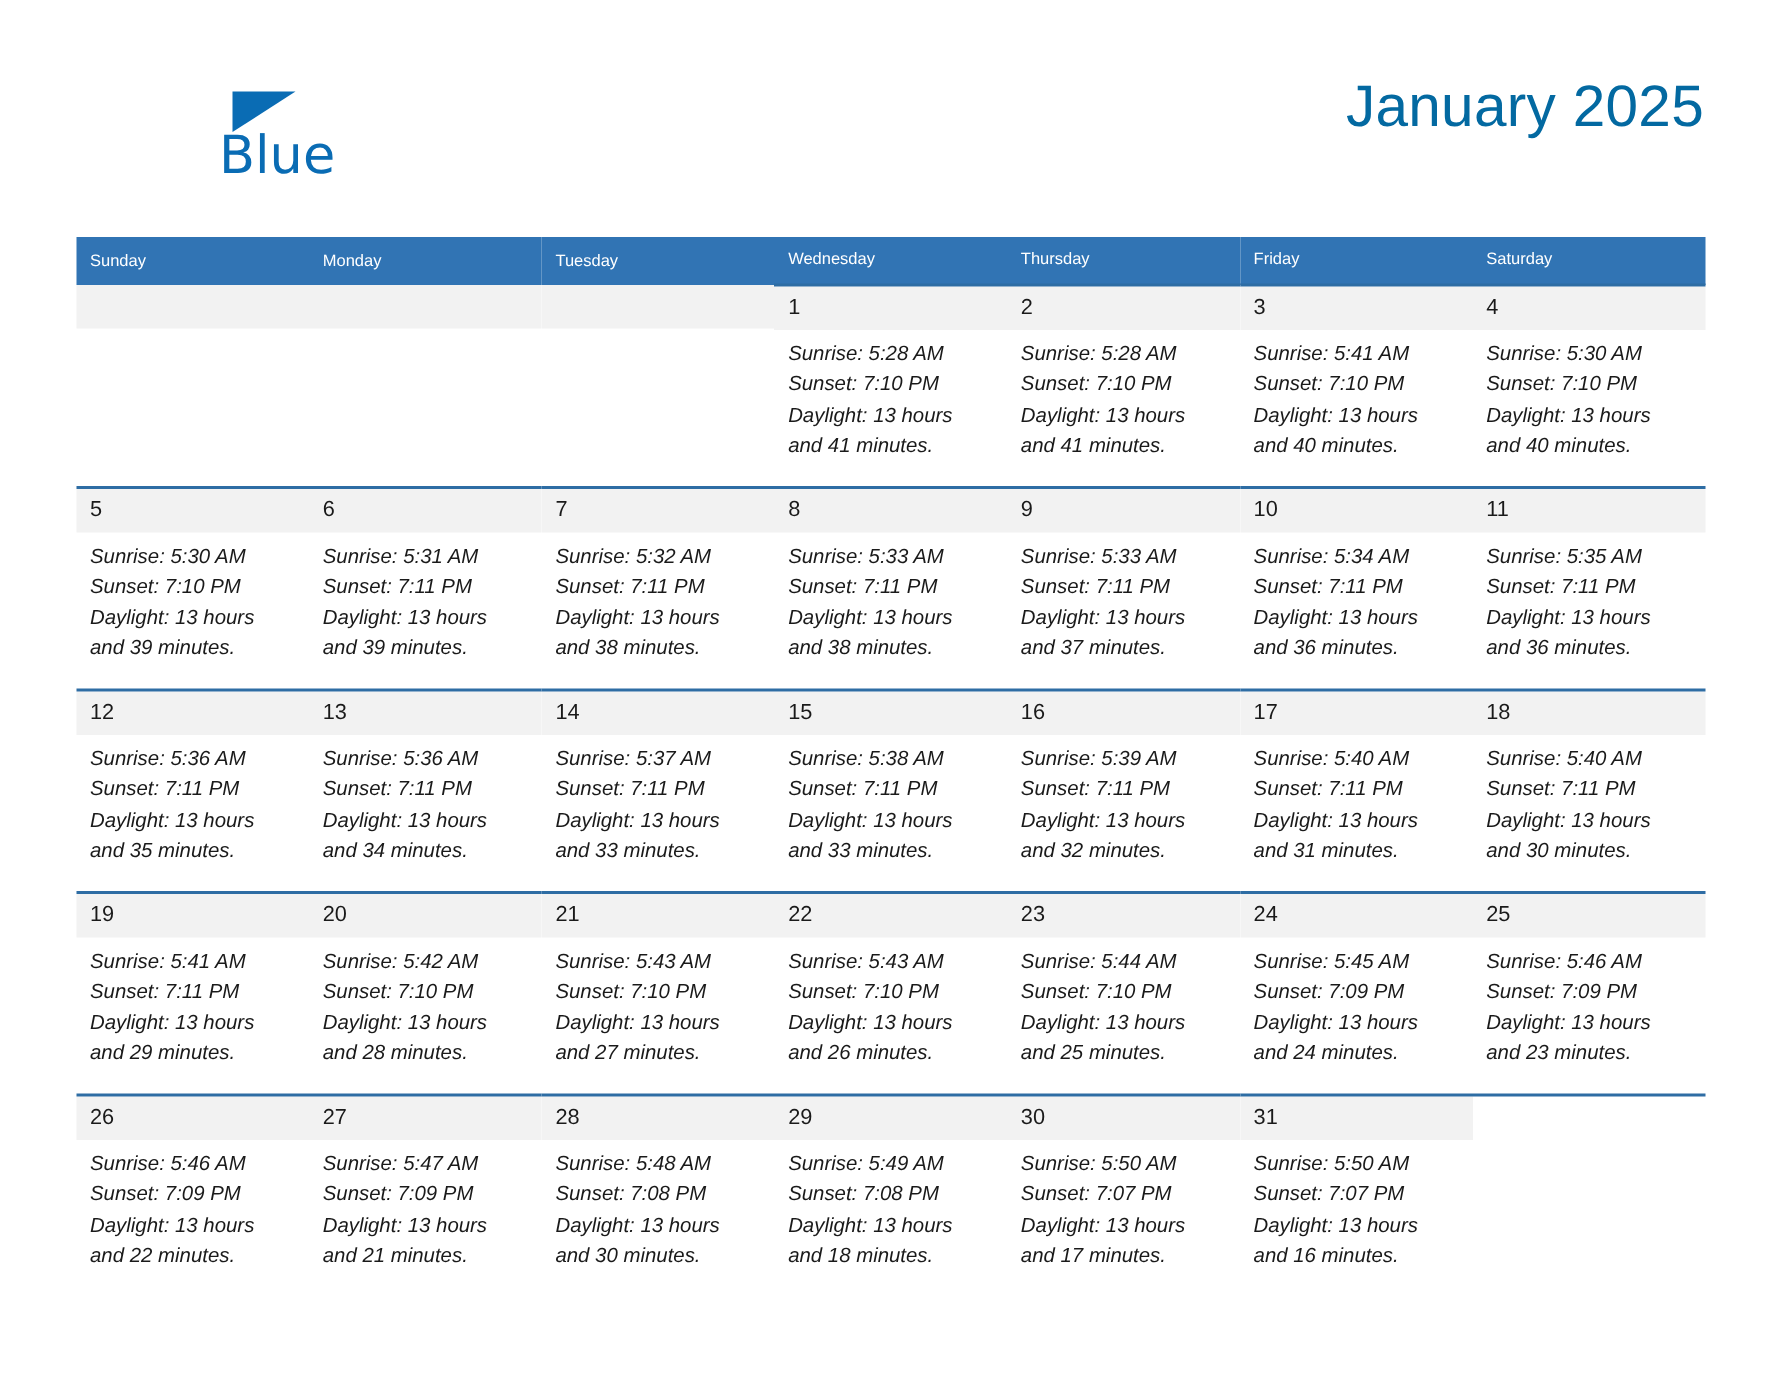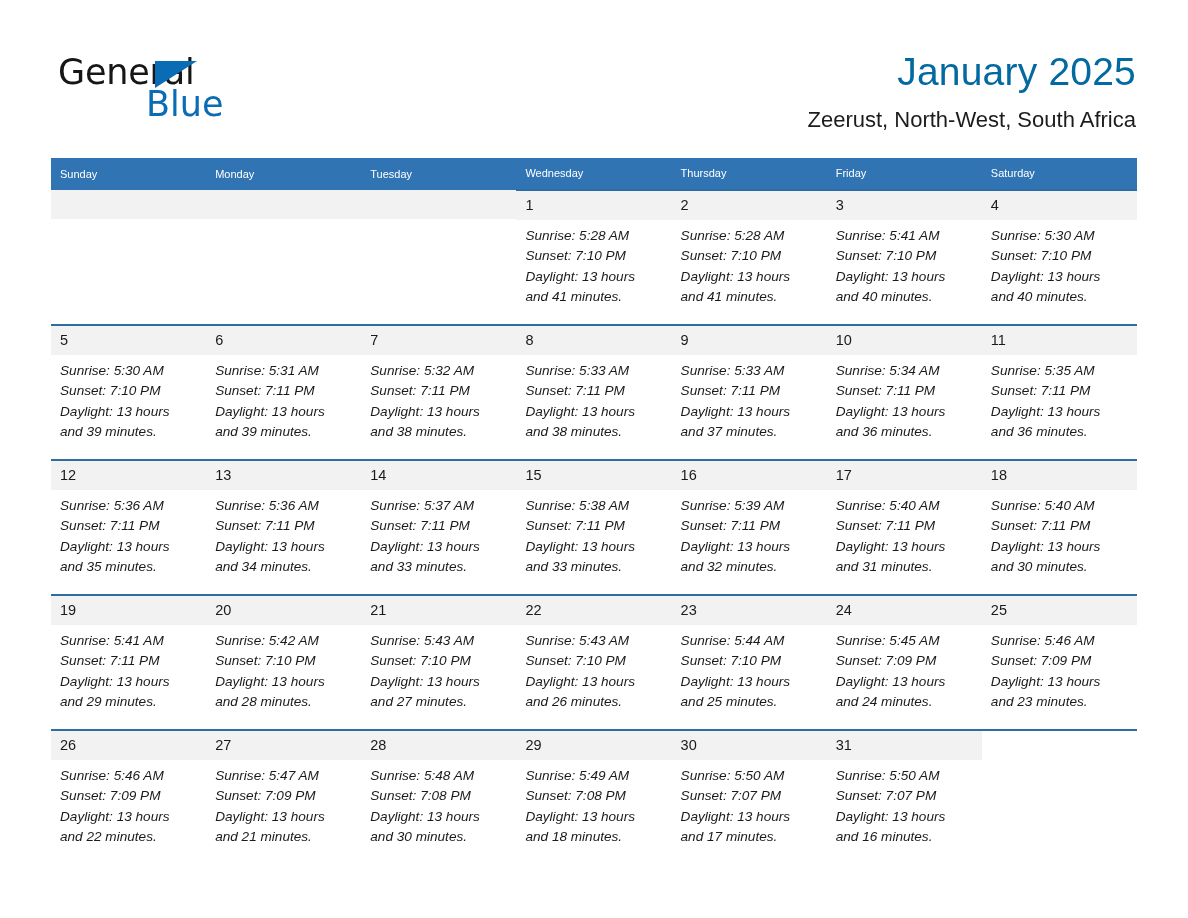--- a/index.html
+++ b/index.html
@@ -168,29 +168,27 @@
 </style>
 </head>
 <body>
 
 <div class="page">
 
   <div class="header">
 
     <div class="logo">
       <div class="logo-row1">
-        <span class="logo-general">General</span>
         <span class="logo-triangle"></span>
       </div>
       <span class="logo-blue">Blue</span>
     </div>
 
     <div class="title-block">
       <div class="cal-title">January 2025</div>
-      <div class="cal-subtitle">Zeerust, North-West, South Africa</div>
     </div>
 
   </div>
 
   <table class="calendar">
     <colgroup>
       <col>
         <col>
         <col>
         <col>

